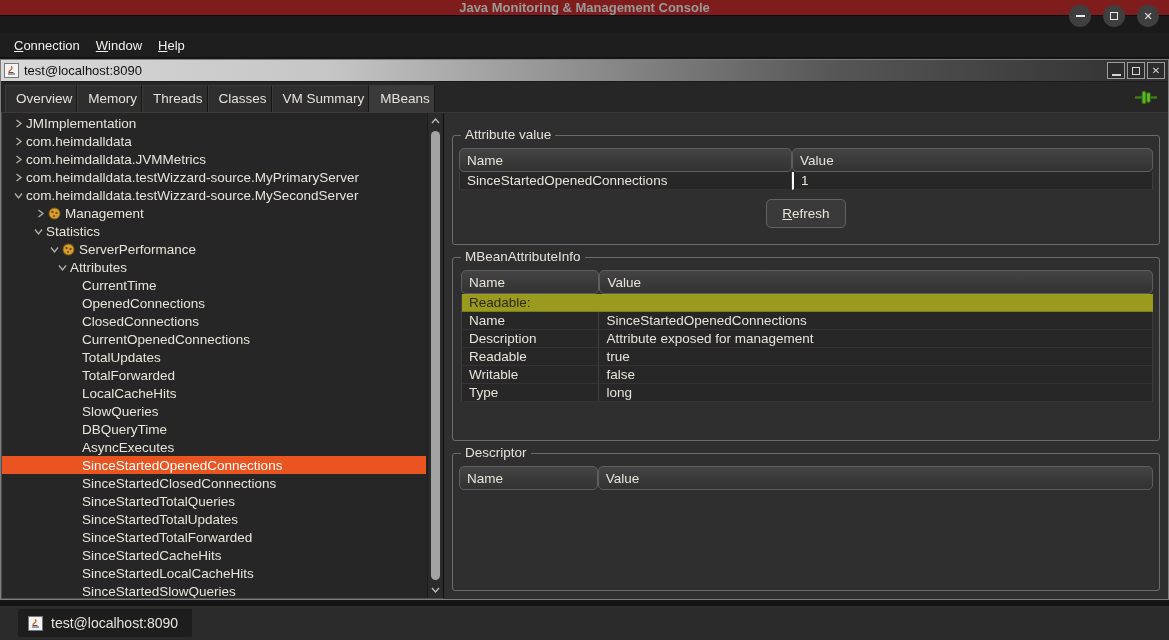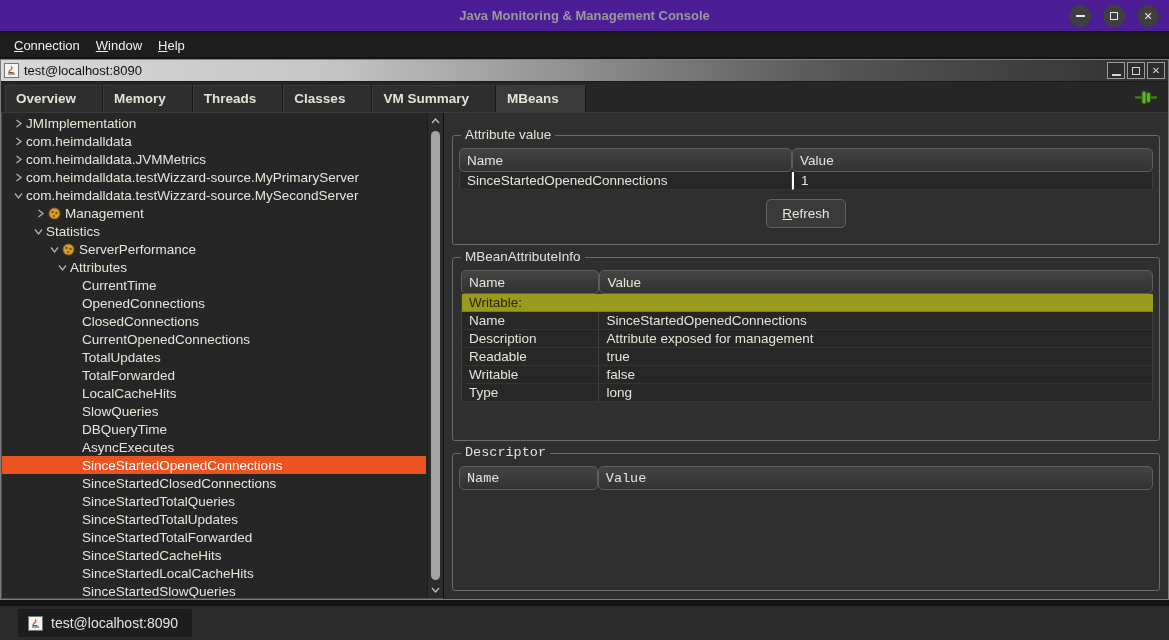--- a/index.html
+++ b/index.html
@@ -8,22 +8,22 @@
     font-family: "Liberation Sans", sans-serif;
     background:#1a1a1a;
     color:#e8e4da;
     font-size:13px;
     overflow:hidden;
     position:relative;
   }
 
   
   .titlebar {
-    position:absolute; top:0; left:0; width:1169px; height:32px;
-    background:#4c1d95; border-bottom:1px solid #0c0c0c;
+    position:absolute; top:0; left:0; width:1169px; height:16px;
+    background:#7f1d1d; border-bottom:1px solid #0c0c0c;
     display:flex; align-items:center; justify-content:center;
   }
   .titlebar .win-title { color:#9a9a9a; font-weight:bold; font-size:13px; }
   .win-controls { position:absolute; right:10px; top:5px; display:flex; gap:12px; }
   .circle-btn {
     width:22px; height:22px; border-radius:50%; background:#3f3f3f;
     display:flex; align-items:center; justify-content:center;
     color:#e8e8e8; font-size:11px; cursor:default;
   }
   .circle-btn .sq { width:8px; height:8px; border:1.3px solid #e8e8e8; }
@@ -60,23 +60,23 @@
   .if-btn .sq { width:8px; height:8px; border:1px solid #d5d5d5; }
   .if-btn .underscore { width:9px; height:1.5px; background:#d5d5d5; margin-top:9px; }
 
   
   .tabbar {
     height:31px; flex:0 0 31px; background:#262626;
     display:flex; align-items:flex-end; padding:3px 4px 0 4px; position:relative;
     border-bottom:1px solid #3a3a3a;
   }
   .tab {
-    padding:5px 26px 6px 10px; background:#2e2e2e; color:#e5e1d9;
+    padding:5px 4px 6px 10px; background:#2e2e2e; color:#e5e1d9;
     border-right:1px solid #171717; border-left:1px solid #3b3b3b; border-top:1px solid #3b3b3b;
-    cursor:default; font-size:13.5px;font-weight:bold;
+    cursor:default; font-size:13.5px;
   }
   .tab.selected { background:#3a3a3a; }
   .conn-icon { position:absolute; right:10px; top:8px; }
 
   
   .content { flex:1; display:flex; min-height:0; }
 
   
   .tree-panel {
     width:443px; flex:0 0 443px; background:#262626; position:relative;
@@ -109,21 +109,21 @@
   .groupbox {
     border:1px solid #6b6b6b; border-radius:3px; position:relative;
     padding:12px 6px 6px 6px; margin-bottom:12px;
   }
   .groupbox .legend {
     position:absolute; top:-9px; left:8px; background:#2f2f2f; padding:0 4px;
     color:#e5e1d9; font-size:13.5px;
   }
   .gb1 { height:110px;margin-top:16px; }
   .gb2 { height:184px;padding-left:8px; }
-  .gb3 { flex:1; margin-bottom:8px;font-family:Liberation Mono, monospace; }
+  .gb3 { flex:1; margin-bottom:8px; }
 
   table.jtable { width:100%; border-collapse:separate; border-spacing:0; table-layout:fixed; }
   .jtable th {
     background:linear-gradient(#444,#323232);
     border:1px solid #5e5e5e; border-radius:5px;
     font-weight:normal; text-align:left; color:#e8e4da;
     padding:3px 7px; font-size:13.5px; height:24px;
   }
   .jtable td {
     background:#272727; border-right:1px solid #3e3e3e; border-bottom:1px solid #333;
@@ -411,21 +411,21 @@
           <colgroup>
               <col style="width:20%">
               <col style="width:80%">
             </colgroup>
           <tbody>
               <tr>
             <th>Name</th>
             <th>Value</th>
           </tr>
           <tr class="olive">
-            <td class="first">Writable:</td>
+            <td class="first">Readable:</td>
             <td></td>
           </tr>
           <tr>
             <td class="first">Name</td>
             <td>SinceStartedOpenedConnections</td>
           </tr>
           <tr>
             <td class="first">Description</td>
             <td>Attribute exposed for management</td>
           </tr>

